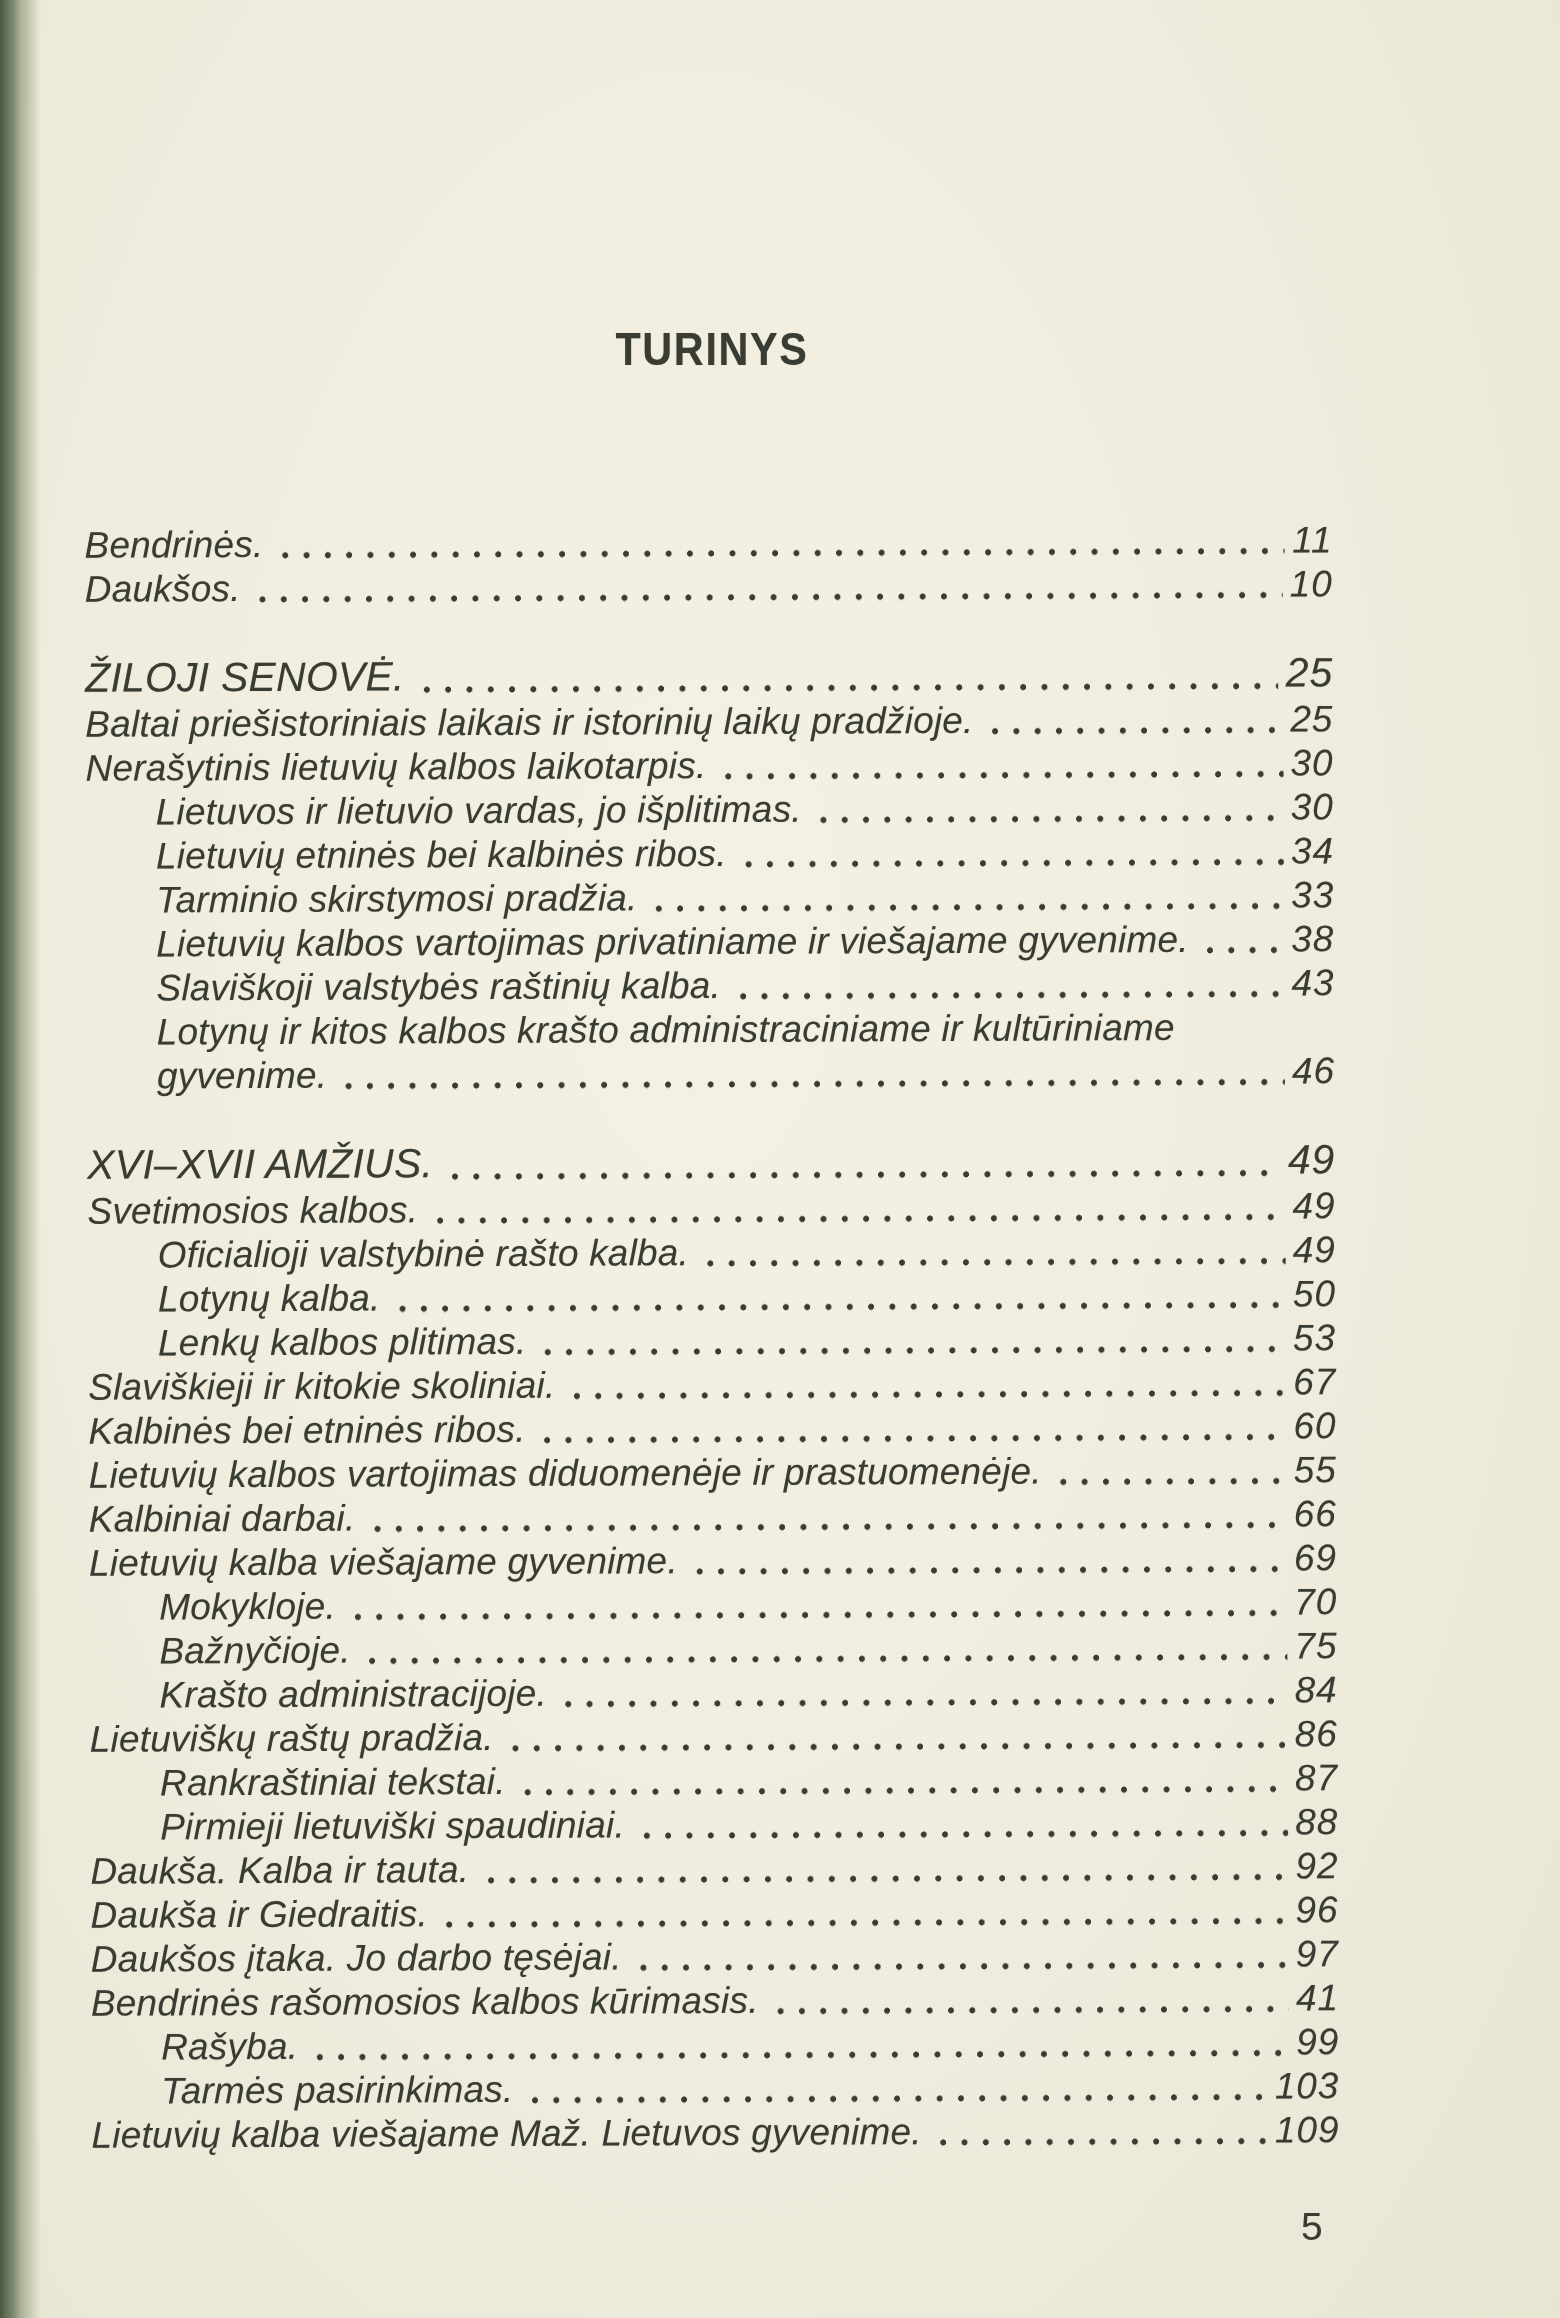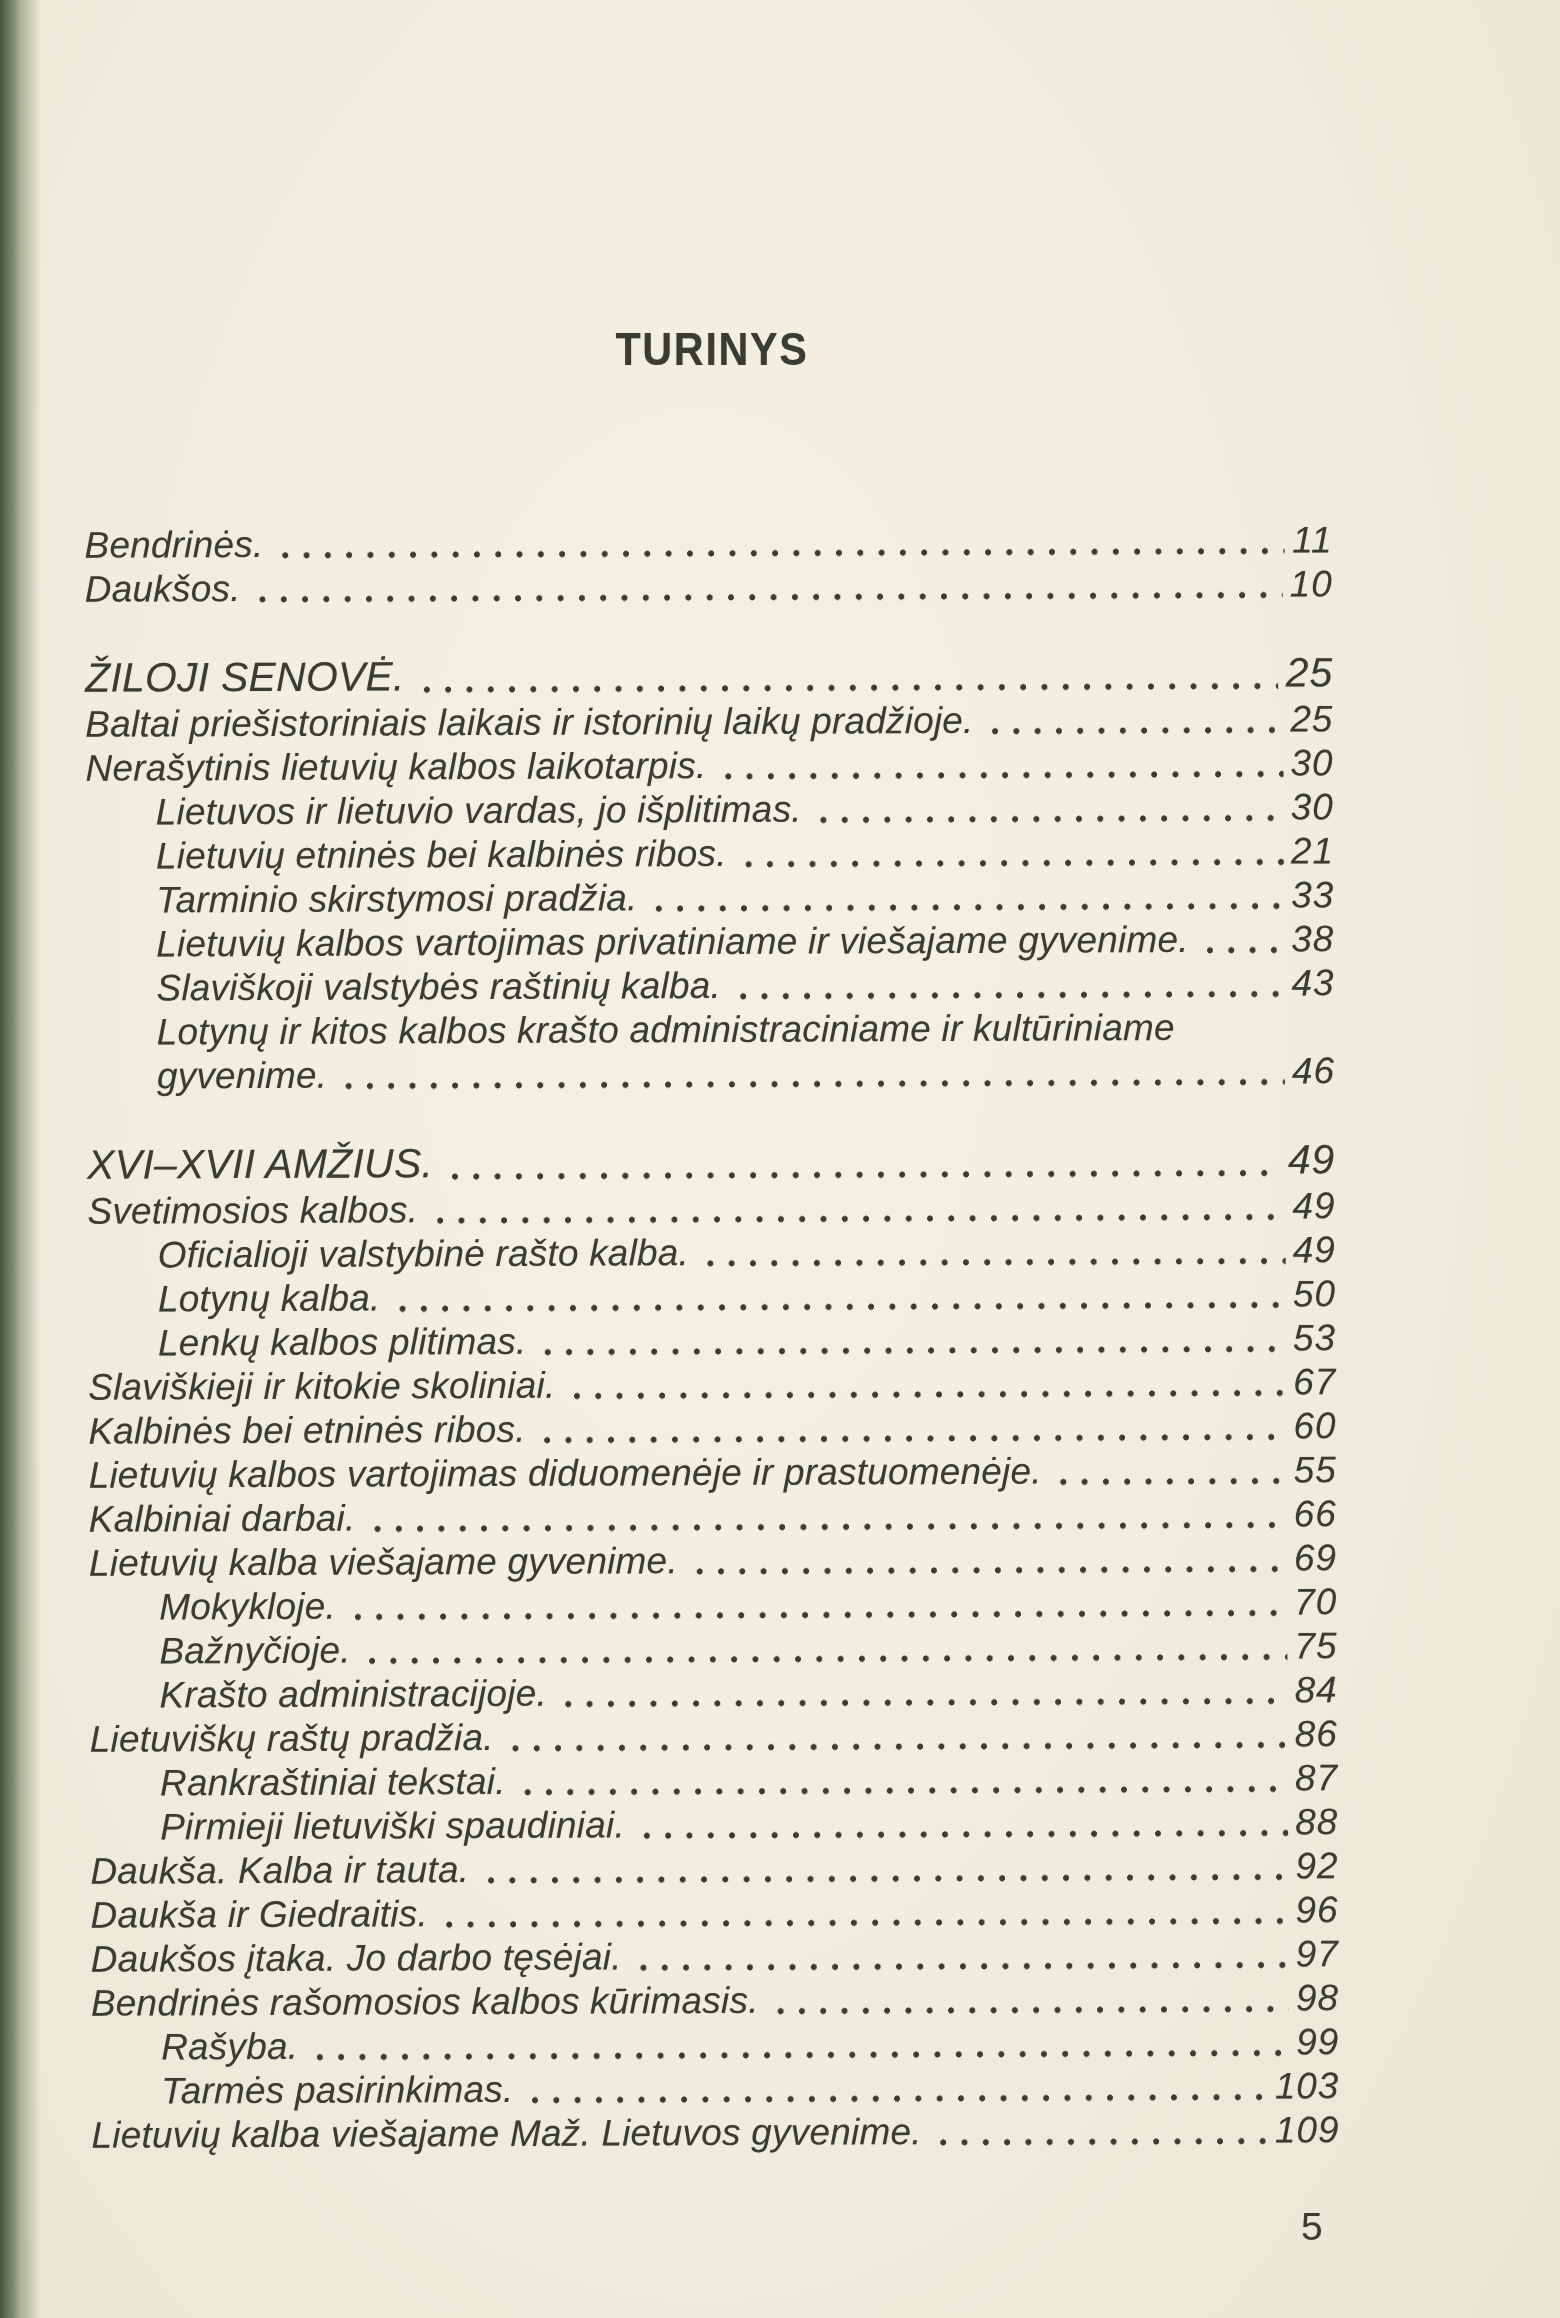--- a/index.html
+++ b/index.html
@@ -90,21 +90,21 @@
       <span class="pagenum">30</span>
     </div>
     <div class="toc-row indent">
       <span class="label">Lietuvos ir lietuvio vardas, jo išplitimas.</span>
       <span class="leader"></span>
       <span class="pagenum">30</span>
     </div>
     <div class="toc-row indent">
       <span class="label">Lietuvių etninės bei kalbinės ribos.</span>
       <span class="leader"></span>
-      <span class="pagenum">21</span>
+      <span class="pagenum">34</span>
     </div>
     <div class="toc-row indent">
       <span class="label">Tarminio skirstymosi pradžia.</span>
       <span class="leader"></span>
       <span class="pagenum">33</span>
     </div>
     <div class="toc-row indent">
       <span class="label">Lietuvių kalbos vartojimas privatiniame ir viešajame gyvenime.</span>
       <span class="leader"></span>
       <span class="pagenum">38</span>
@@ -213,21 +213,21 @@
       <span class="pagenum">96</span>
     </div>
     <div class="toc-row">
       <span class="label">Daukšos įtaka. Jo darbo tęsėjai.</span>
       <span class="leader"></span>
       <span class="pagenum">97</span>
     </div>
     <div class="toc-row">
       <span class="label">Bendrinės rašomosios kalbos kūrimasis.</span>
       <span class="leader"></span>
-      <span class="pagenum">98</span>
+      <span class="pagenum">41</span>
     </div>
     <div class="toc-row indent">
       <span class="label">Rašyba.</span>
       <span class="leader"></span>
       <span class="pagenum">99</span>
     </div>
     <div class="toc-row indent">
       <span class="label">Tarmės pasirinkimas.</span>
       <span class="leader"></span>
       <span class="pagenum">103</span>

